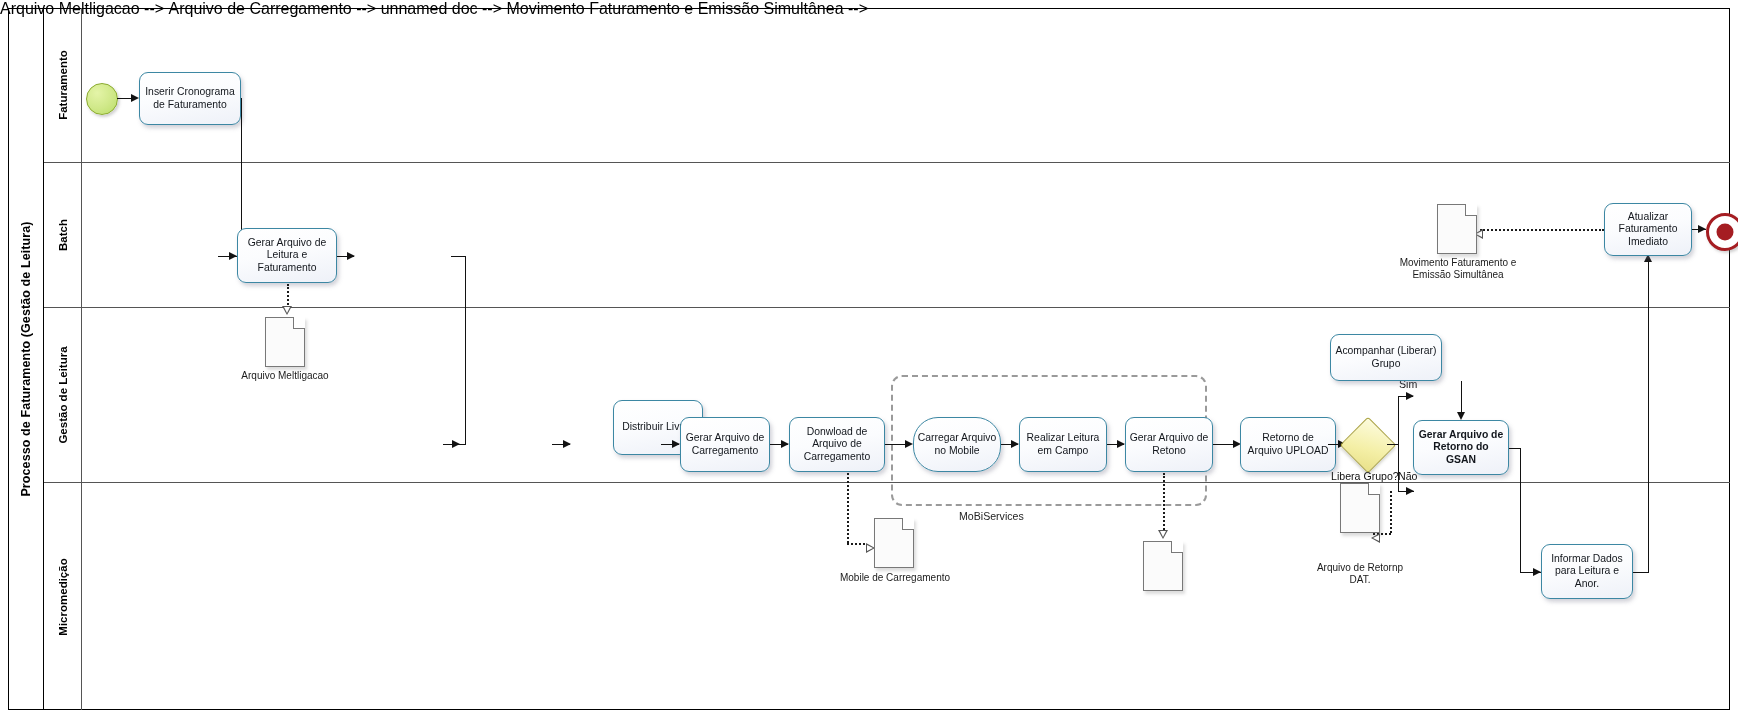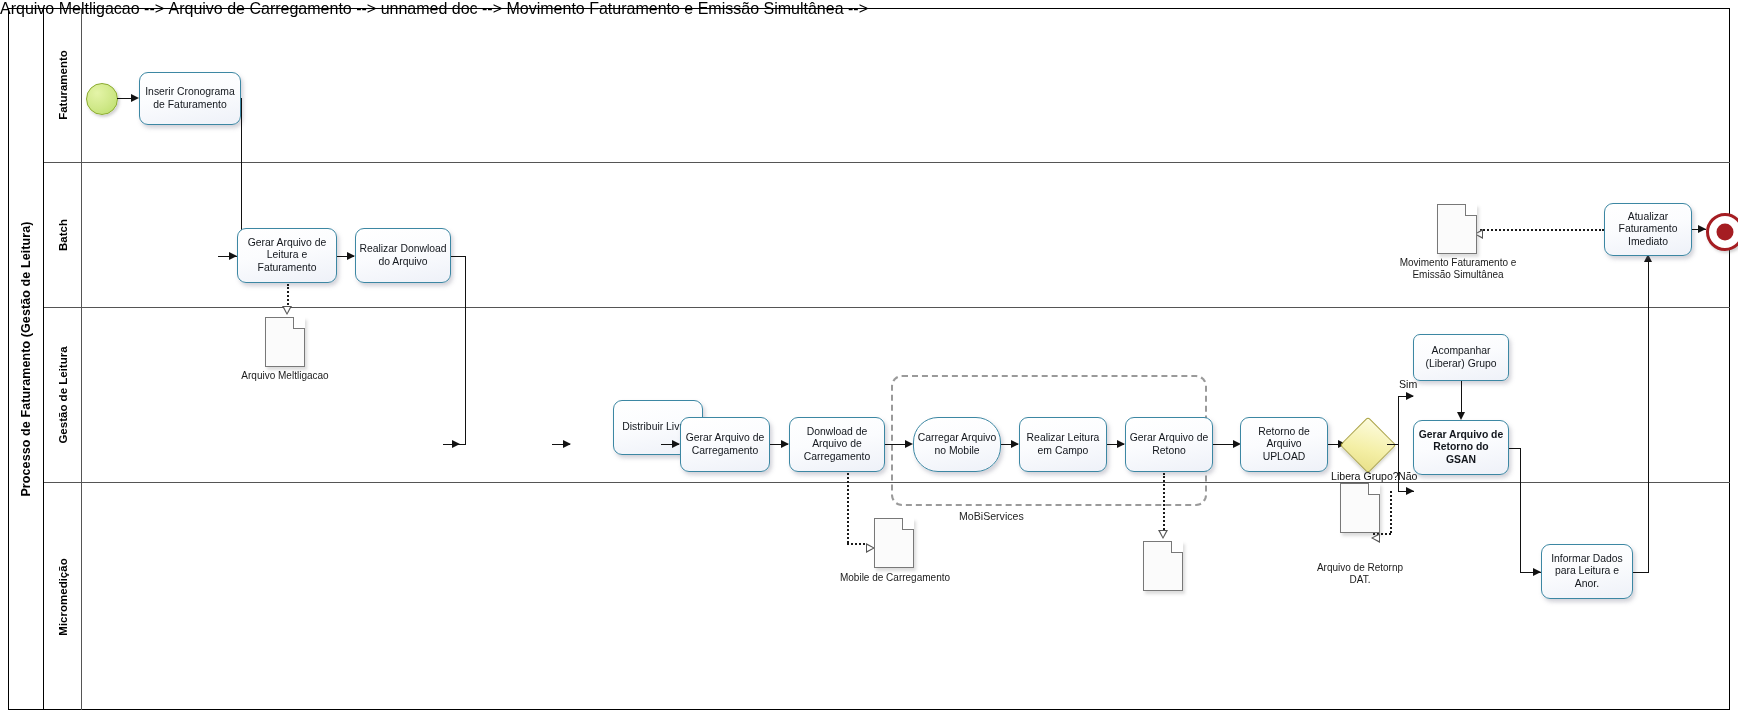--- a/index.html
+++ b/index.html
@@ -15,21 +15,21 @@
   .lane.last{border-bottom:none;}
   .lane-hdr{position:absolute;left:0;top:0;width:38px;height:100%;border-right:1.2px solid #555;box-sizing:border-box;
      display:flex;align-items:center;justify-content:center;}
   .lane-hdr span{transform:rotate(-90deg);white-space:nowrap;font-size:11.5px;font-weight:bold;color:#000;}
 
   
   .task{position:absolute;box-sizing:border-box;border:1.6px solid #3c87a3;border-radius:9px;
      background:linear-gradient(170deg,#ffffff 0%,#fbfcfe 45%,#eef1f8 100%);
      box-shadow:2px 3px 4px rgba(120,120,140,.34);
      display:flex;align-items:center;justify-content:center;text-align:center;
-     font-size:10.4px;line-height:12.4px;color:#12161c;padding:8px 3px;}
+     font-size:10.4px;line-height:12.4px;color:#12161c;padding:20px 3px;}
 
   
   .ev-start{position:absolute;width:30px;height:30px;border-radius:50%;
      border:1.7px solid #8aaa2e;background:radial-gradient(circle at 34% 30%,#e4f4a8 0%,#cfe888 55%,#b9dd66 100%);
      box-shadow:1.5px 2px 3px rgba(120,120,120,.35);}
   .ev-end{position:absolute;width:32px;height:32px;border-radius:50%;
      border:3px solid #a51d22;background:#fff;box-shadow:1.5px 2px 3px rgba(120,120,120,.35);}
   .ev-end i{position:absolute;left:50%;top:50%;transform:translate(-50%,-50%);
      width:17px;height:17px;border-radius:50%;background:#a51d22;display:block;}
 
@@ -128,23 +128,20 @@
   <div class="arrow-r" style="left:229px;top:251.5px;"></div>
 
   
   <div class="task" style="left:237px;top:228px;width:100px;height:55px;">
     <span>Gerar Arquivo de Leitura e Faturamento</span>
   </div>
 
   <div class="h-line" style="left:337px;top:256px;width:17px;"></div>
   <div class="arrow-r" style="left:347px;top:251.5px;"></div>
 
-  <div class="task" style="left:355px;top:228px;width:96px;height:55px;">
-    <span>Realizar Donwload  do Arquivo</span>
-  </div>
 
    Arquivo Meltligacao --&gt;
   <div class="v-dot" style="left:287px;top:284px;height:24px;"></div>
   <div class="ohead-d" style="left:282px;top:306px;"></div>
 
   <div class="doc" style="left:265px;top:317px;">
     <div class="fold"></div>
   </div>
   <div class="doc-label" style="left:222px;top:370px;width:126px;">Arquivo Meltligacao</div>
 
@@ -210,39 +207,39 @@
    unnamed doc --&gt;
   <div class="v-dot" style="left:1163px;top:473px;height:60px;"></div>
   <div class="ohead-d" style="left:1158px;top:530px;"></div>
   <div class="doc" style="left:1143px;top:541px;">
     <div class="fold"></div>
   </div>
 
   <div class="h-line" style="left:1213px;top:444px;width:26px;"></div>
   <div class="arrow-r" style="left:1233px;top:439.5px;"></div>
 
-  <div class="task" style="left:1240px;top:417px;width:88px;height:55px;align-items:flex-end;">
+  <div class="task" style="left:1240px;top:417px;width:96px;height:55px;">
     <span>Retorno de Arquivo UPLOAD</span>
   </div>
 
   <div class="h-line" style="left:1328px;top:444px;width:17px;"></div>
   <div class="arrow-r" style="left:1338px;top:439.5px;"></div>
 
   
   <div class="gw" style="left:1348px;top:425px;"></div>
   <div class="flow-label" style="left:1324px;top:470px;padding-left:7px;">Libera Grupo?</div>
 
   
   <div class="h-line" style="left:1387px;top:444px;width:12px;"></div>
   <div class="v-line" style="left:1398px;top:396px;height:48px;"></div>
   <div class="h-line" style="left:1398px;top:396px;width:15px;"></div>
   <div class="arrow-r" style="left:1406px;top:391.5px;"></div>
   <div class="flow-label" style="left:1399px;top:378px;">Sim</div>
 
-  <div class="task" style="left:1413px;top:334px;width:96px;height:47px;border-radius:7px;">
+  <div class="task" style="left:1330px;top:334px;width:112px;height:47px;">
     <span>Acompanhar (Liberar) Grupo</span>
   </div>
 
   
   <div class="v-line" style="left:1461px;top:381px;height:33px;"></div>
   <div class="arrow-d" style="left:1456.5px;top:412px;"></div>
 
   
   <div class="v-line" style="left:1398px;top:444px;height:47px;"></div>
   <div class="h-line" style="left:1398px;top:491px;width:16px;"></div>

